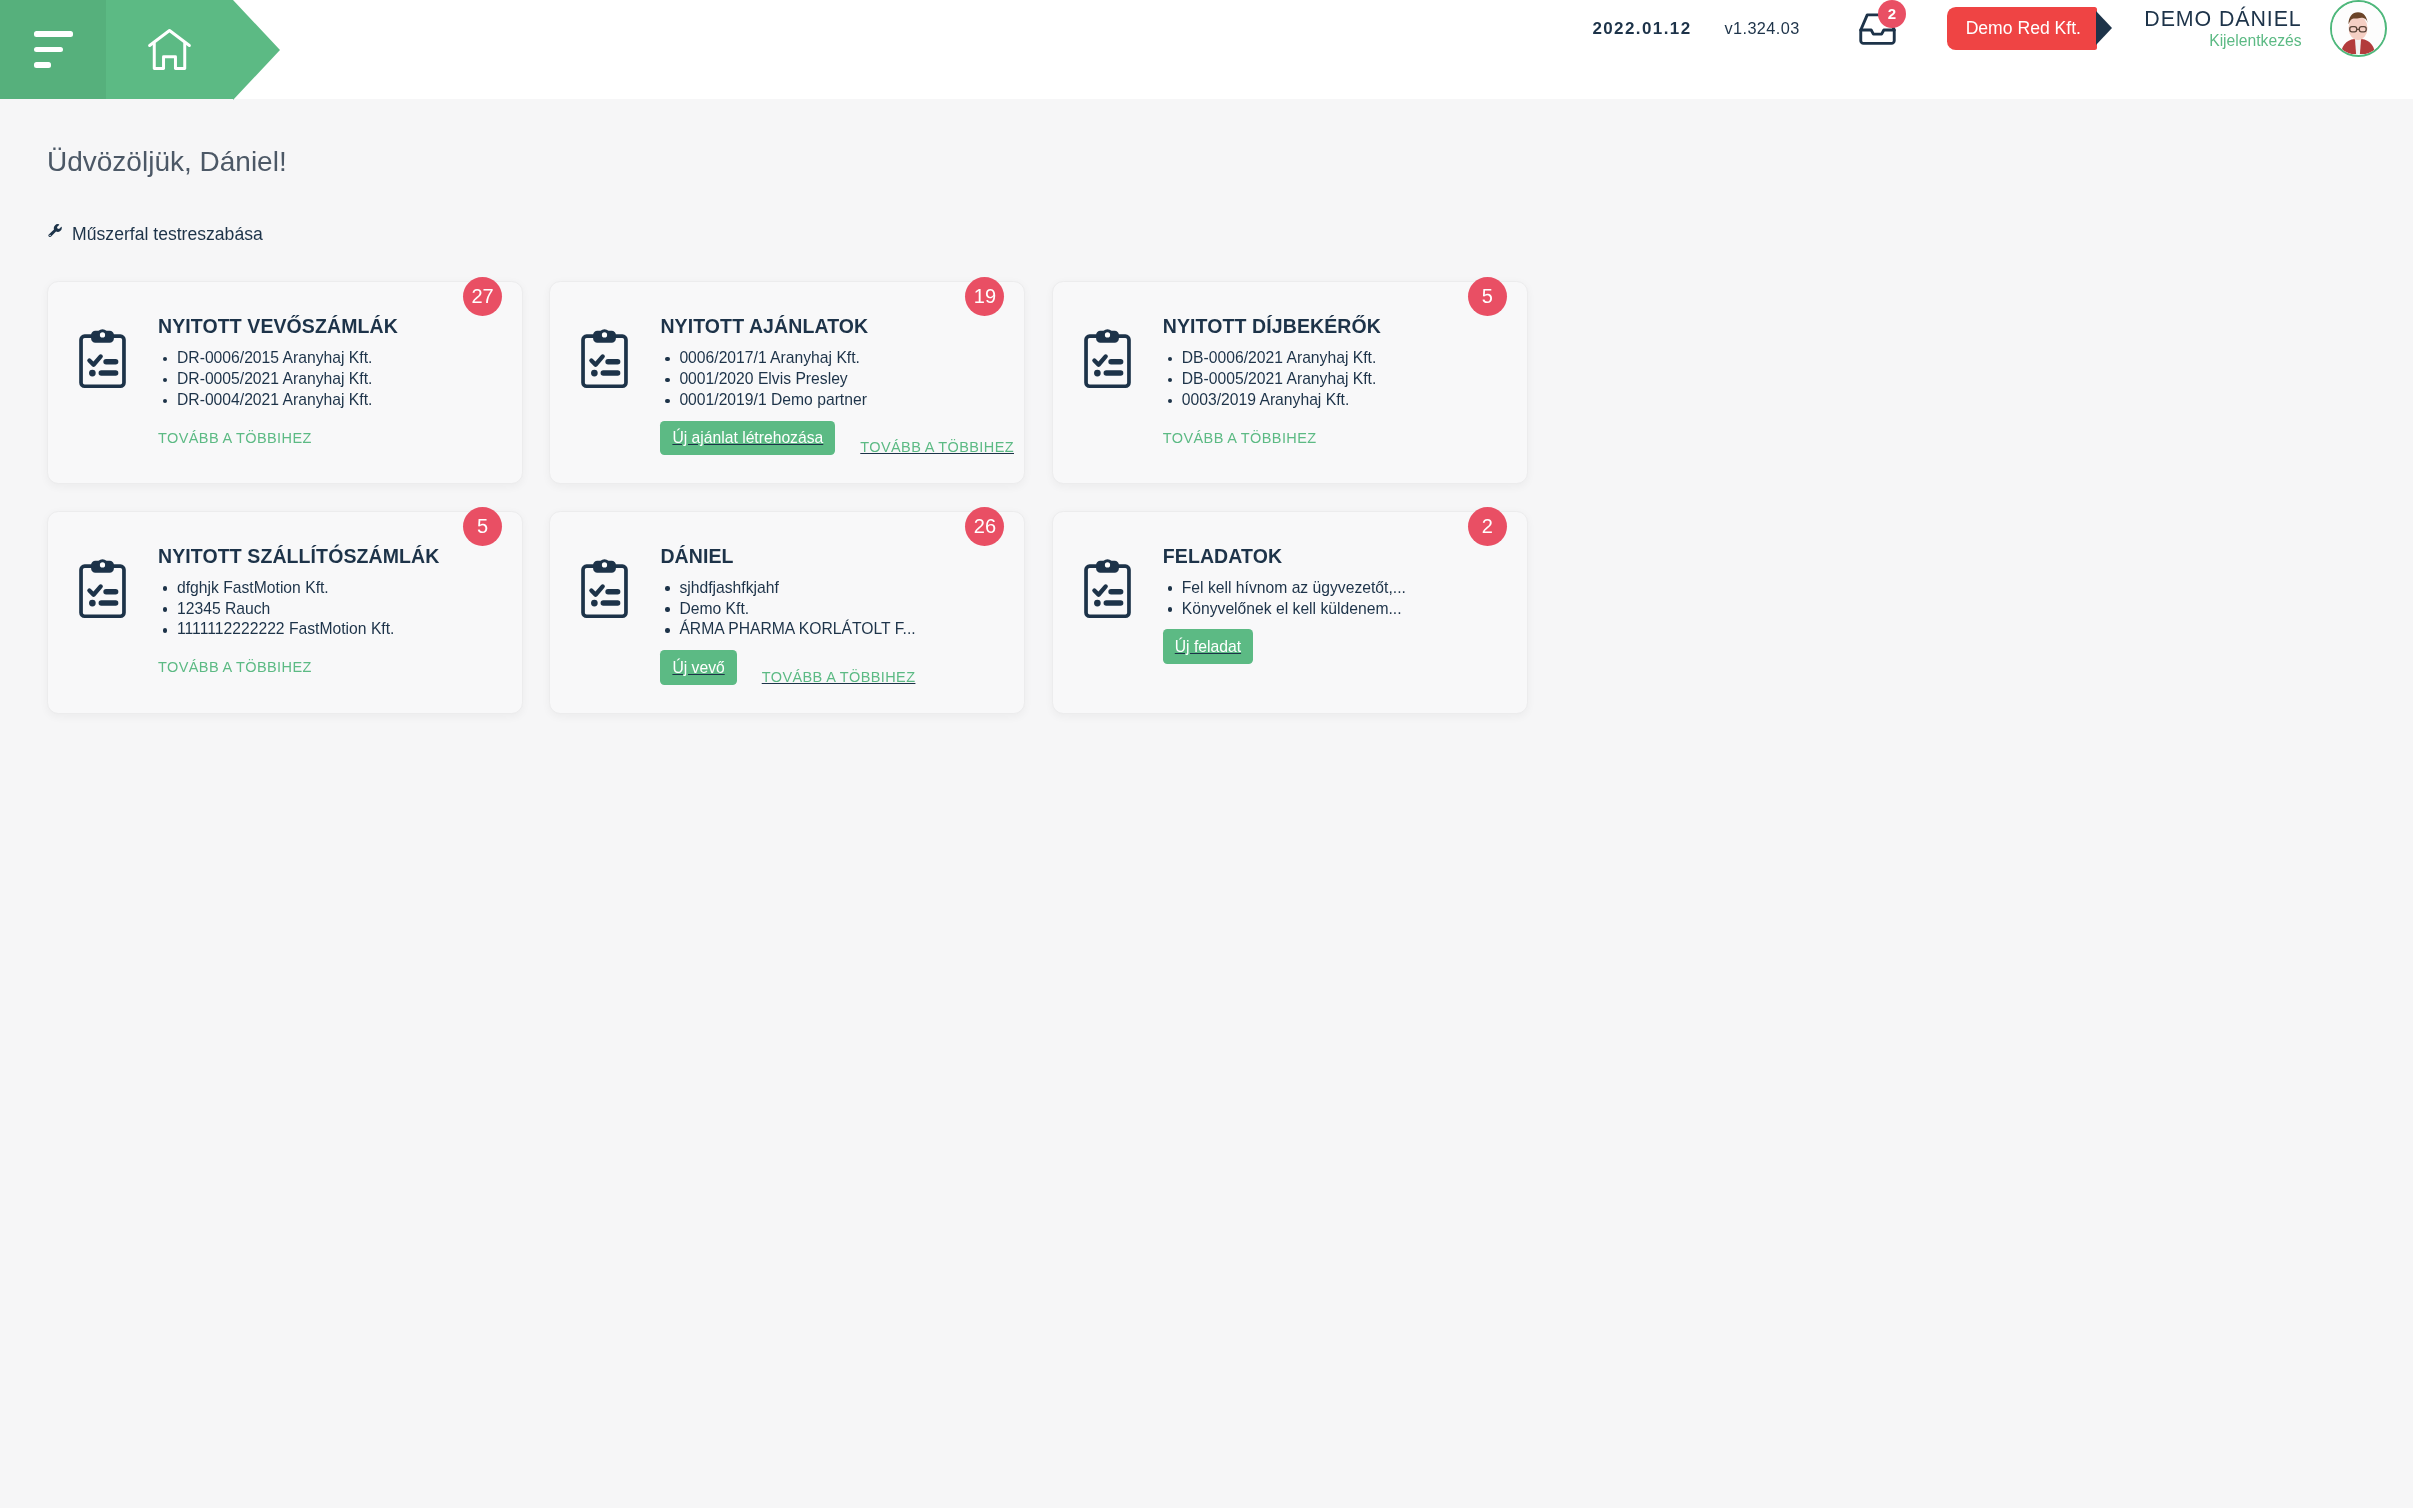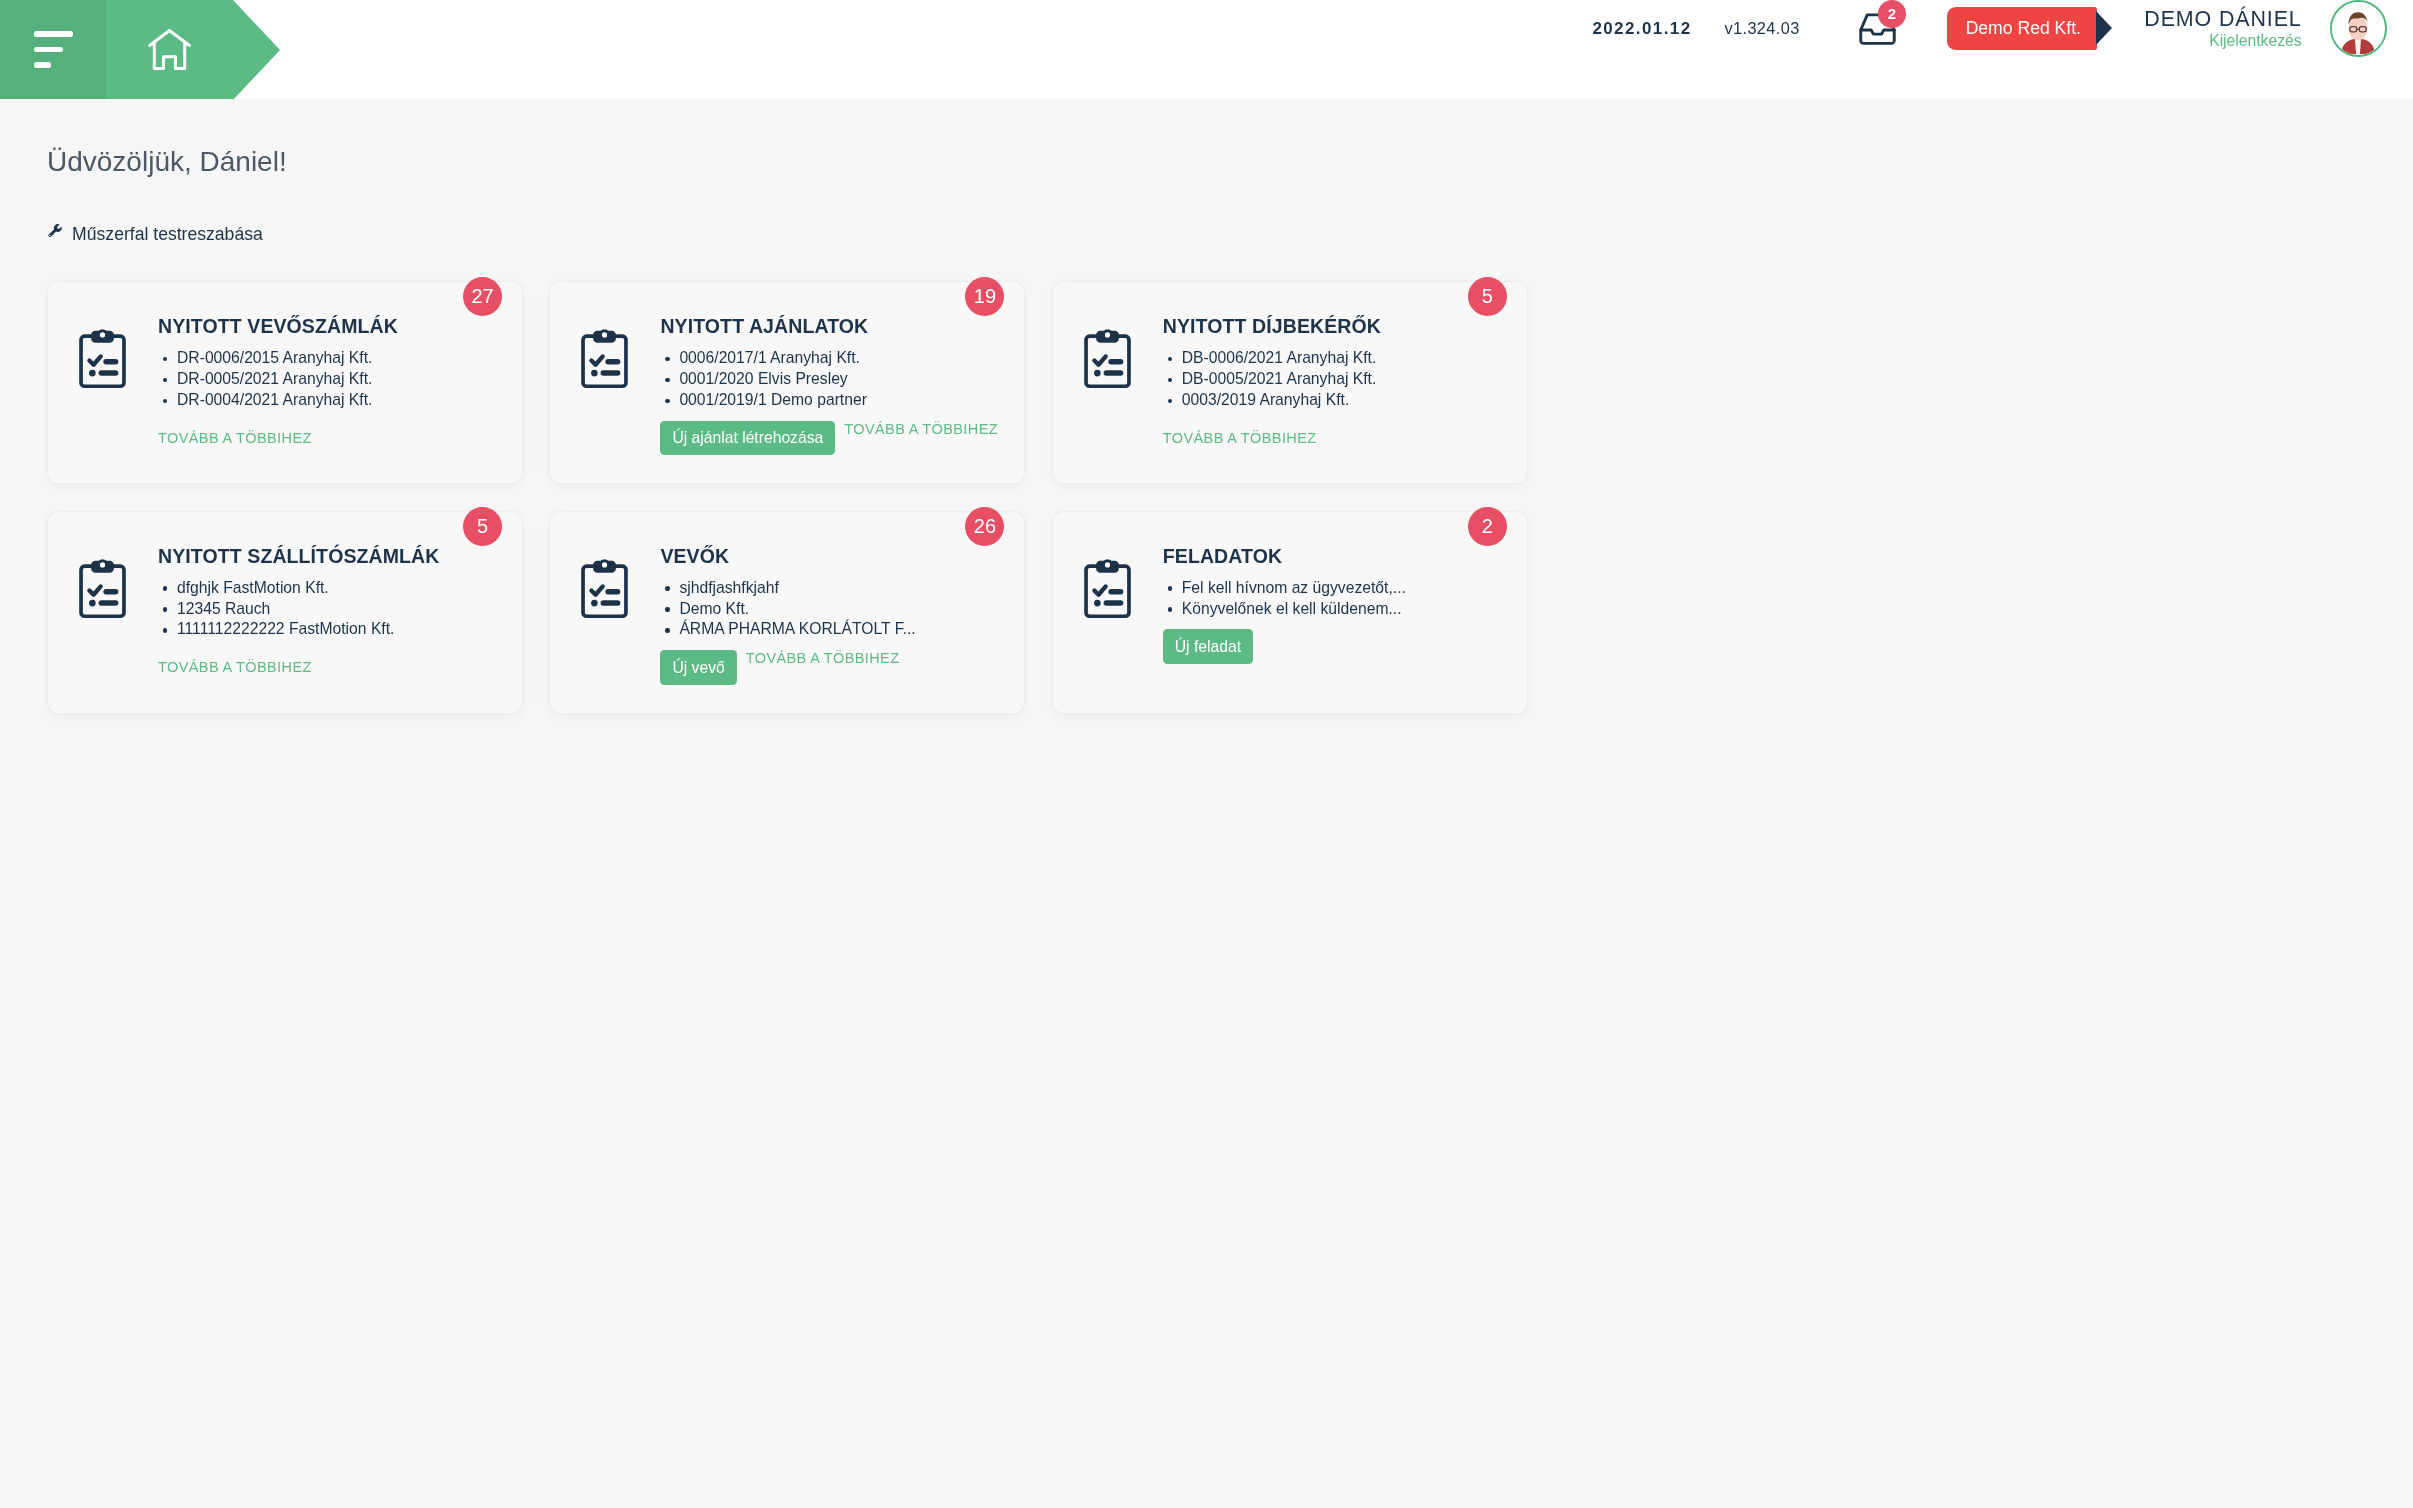--- a/index.html
+++ b/index.html
@@ -283,23 +283,24 @@
     left: 5px;
     top: 8.8px;
     width: 4.4px;
     height: 4.4px;
     border-radius: 50%;
     background: #1d3349;
   }
 
   .card-actions {
     display: flex;
-    align-items: flex-start;
-    gap: 9px;
+    align-items: flex-end;
+    gap: 25px;
     margin-top: 10px;
+    text-decoration: underline;
   }
 
   .btn-primary {
     background: #5cba84;
     color: #ffffff;
     font-size: 15.7px;
     border: none;
     border-radius: 4.4px;
     padding: 8.2px 12px;
     cursor: pointer;
@@ -502,21 +503,21 @@
           <path d="M14 6H7a3 3 0 0 0-3 3v36a3 3 0 0 0 3 3h30a3 3 0 0 0 3-3V9a3 3 0 0 0-3-3h-7"></path>
           <rect x="14" y="3" width="16" height="7" rx="2" fill="#1d3349"></rect>
           <circle cx="22" cy="5" r="3.5" fill="#fff" stroke="#1d3349" stroke-width="2.6"></circle>
           <path d="M11 26.5l3.5 3.5 6-7" stroke-width="3.6"></path>
           <path d="M25 27.5h8" stroke-width="4.6"></path>
           <circle cx="13.5" cy="37" r="2.8" fill="#1d3349" stroke="none"></circle>
           <path d="M21 37h12" stroke-width="4.6"></path>
         </svg>
       </div>
       <div class="card-body">
-        <div class="card-title">VEVŐK</div>
+        <div class="card-title">DÁNIEL</div>
         <ul class="card-list">
           <li>sjhdfjashfkjahf</li>
           <li>Demo Kft.</li>
           <li>ÁRMA PHARMA KORLÁTOLT F...</li>
         </ul>
         <div class="card-actions">
           <button class="btn-primary">Új vevő</button>
           <a class="link-more">TOVÁBB A TÖBBIHEZ</a>
         </div>
       </div>

